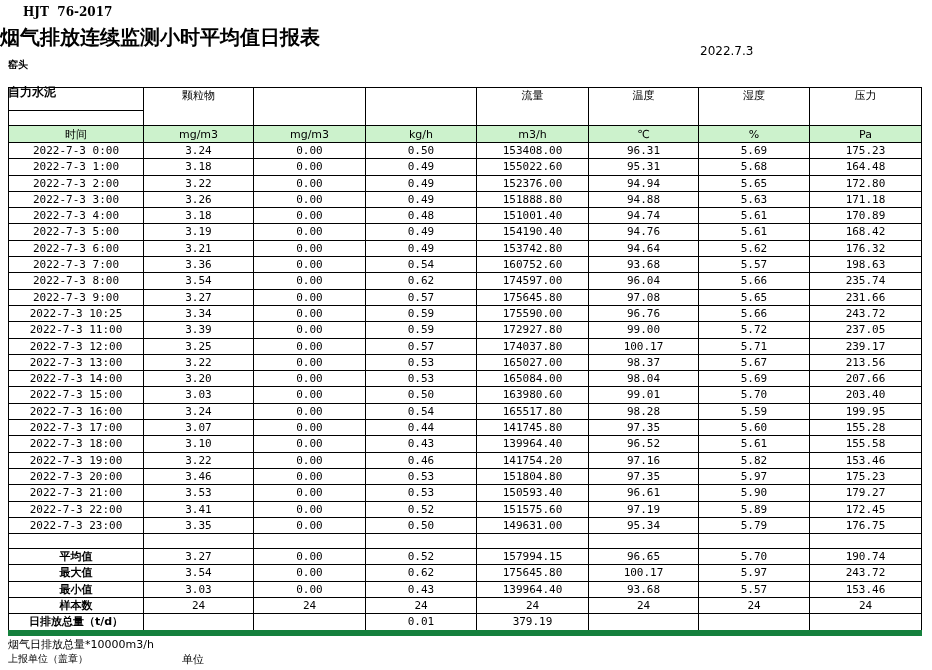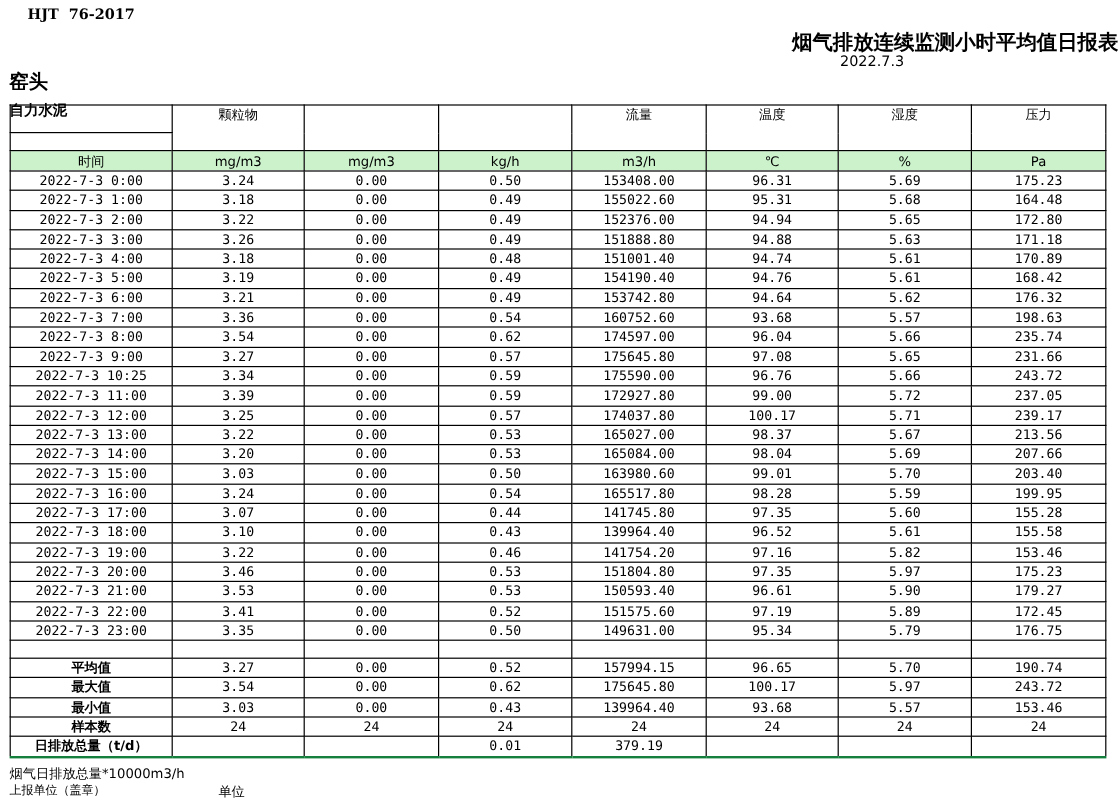--- a/index.html
+++ b/index.html
@@ -6,25 +6,25 @@
   html,body { background:#fff; }
   .page {
     position:relative; width:932px; height:670px; background:#ffffff;
     font-family:"DejaVu Sans", sans-serif; color:#000; overflow:hidden;
   }
   .std-no {
     position:absolute; left:23px; top:5px; font-size:12px; font-weight:bold;
     white-space:pre; font-family:"DejaVu Serif", serif;
   }
   .title {
-    position:absolute; left:0; top:24px; width:932px; text-align:right;
-    font-size:17px; font-weight:bold;
+    position:absolute; left:0; top:24px; width:932px; text-align:left;
+    font-size:20px; font-weight:bold;
   }
   .company { position:absolute; left:8px; top:40px; font-size:12px; font-weight:bold;margin-top:44px; }
-  .station { position:absolute; left:8px; top:58px; font-size:16px; font-weight:bold; }
+  .station { position:absolute; left:8px; top:58px; font-size:10px; font-weight:bold; }
   .date    { position:absolute; left:700px; top:44px; font-size:12px; }
   table.report {
     position:absolute; left:8px; top:87px; width:913px;
     border-collapse:collapse; table-layout:fixed;
   }
   table.report th, table.report td {
     border:1px solid #000; text-align:center; vertical-align:middle;
     font-weight:normal; font-size:11px; padding:0; overflow:hidden;
     white-space:nowrap;
   }
@@ -32,21 +32,21 @@
   tr.gh-a th.merged { height:27px; padding-bottom:22px; }
   tr.gh-b th { height:10px; }
   tr.unit th { height:17px; }
   tbody td {
     height:15.3px; line-height:15.3px;
     font-family:"DejaVu Sans Mono","DejaVu Sans",monospace;
   }
   tbody td.summary-label { font-family:"DejaVu Sans",sans-serif;font-weight:bold; }
   tr.spacer td { height:15px; }
   tr.summary td { height:15.5px; }
-  tbody tr:last-child td { border-bottom:2px solid #15803d; }
+  tbody tr:last-child td { border-bottom:6px solid #15803d; }
   .foot1 { position:absolute; left:8px; top:637px; font-size:11px; }
   .foot2 { position:absolute; left:8px; top:652px; font-size:10px; }
   .foot3 { position:absolute; left:182px; top:652px; font-size:11px; }
 </style>
 </head>
 <body>
 
 <div class="page">
   <div class="std-no">HJT  76-2017</div>
   <div class="title">烟气排放连续监测小时平均值日报表</div>

